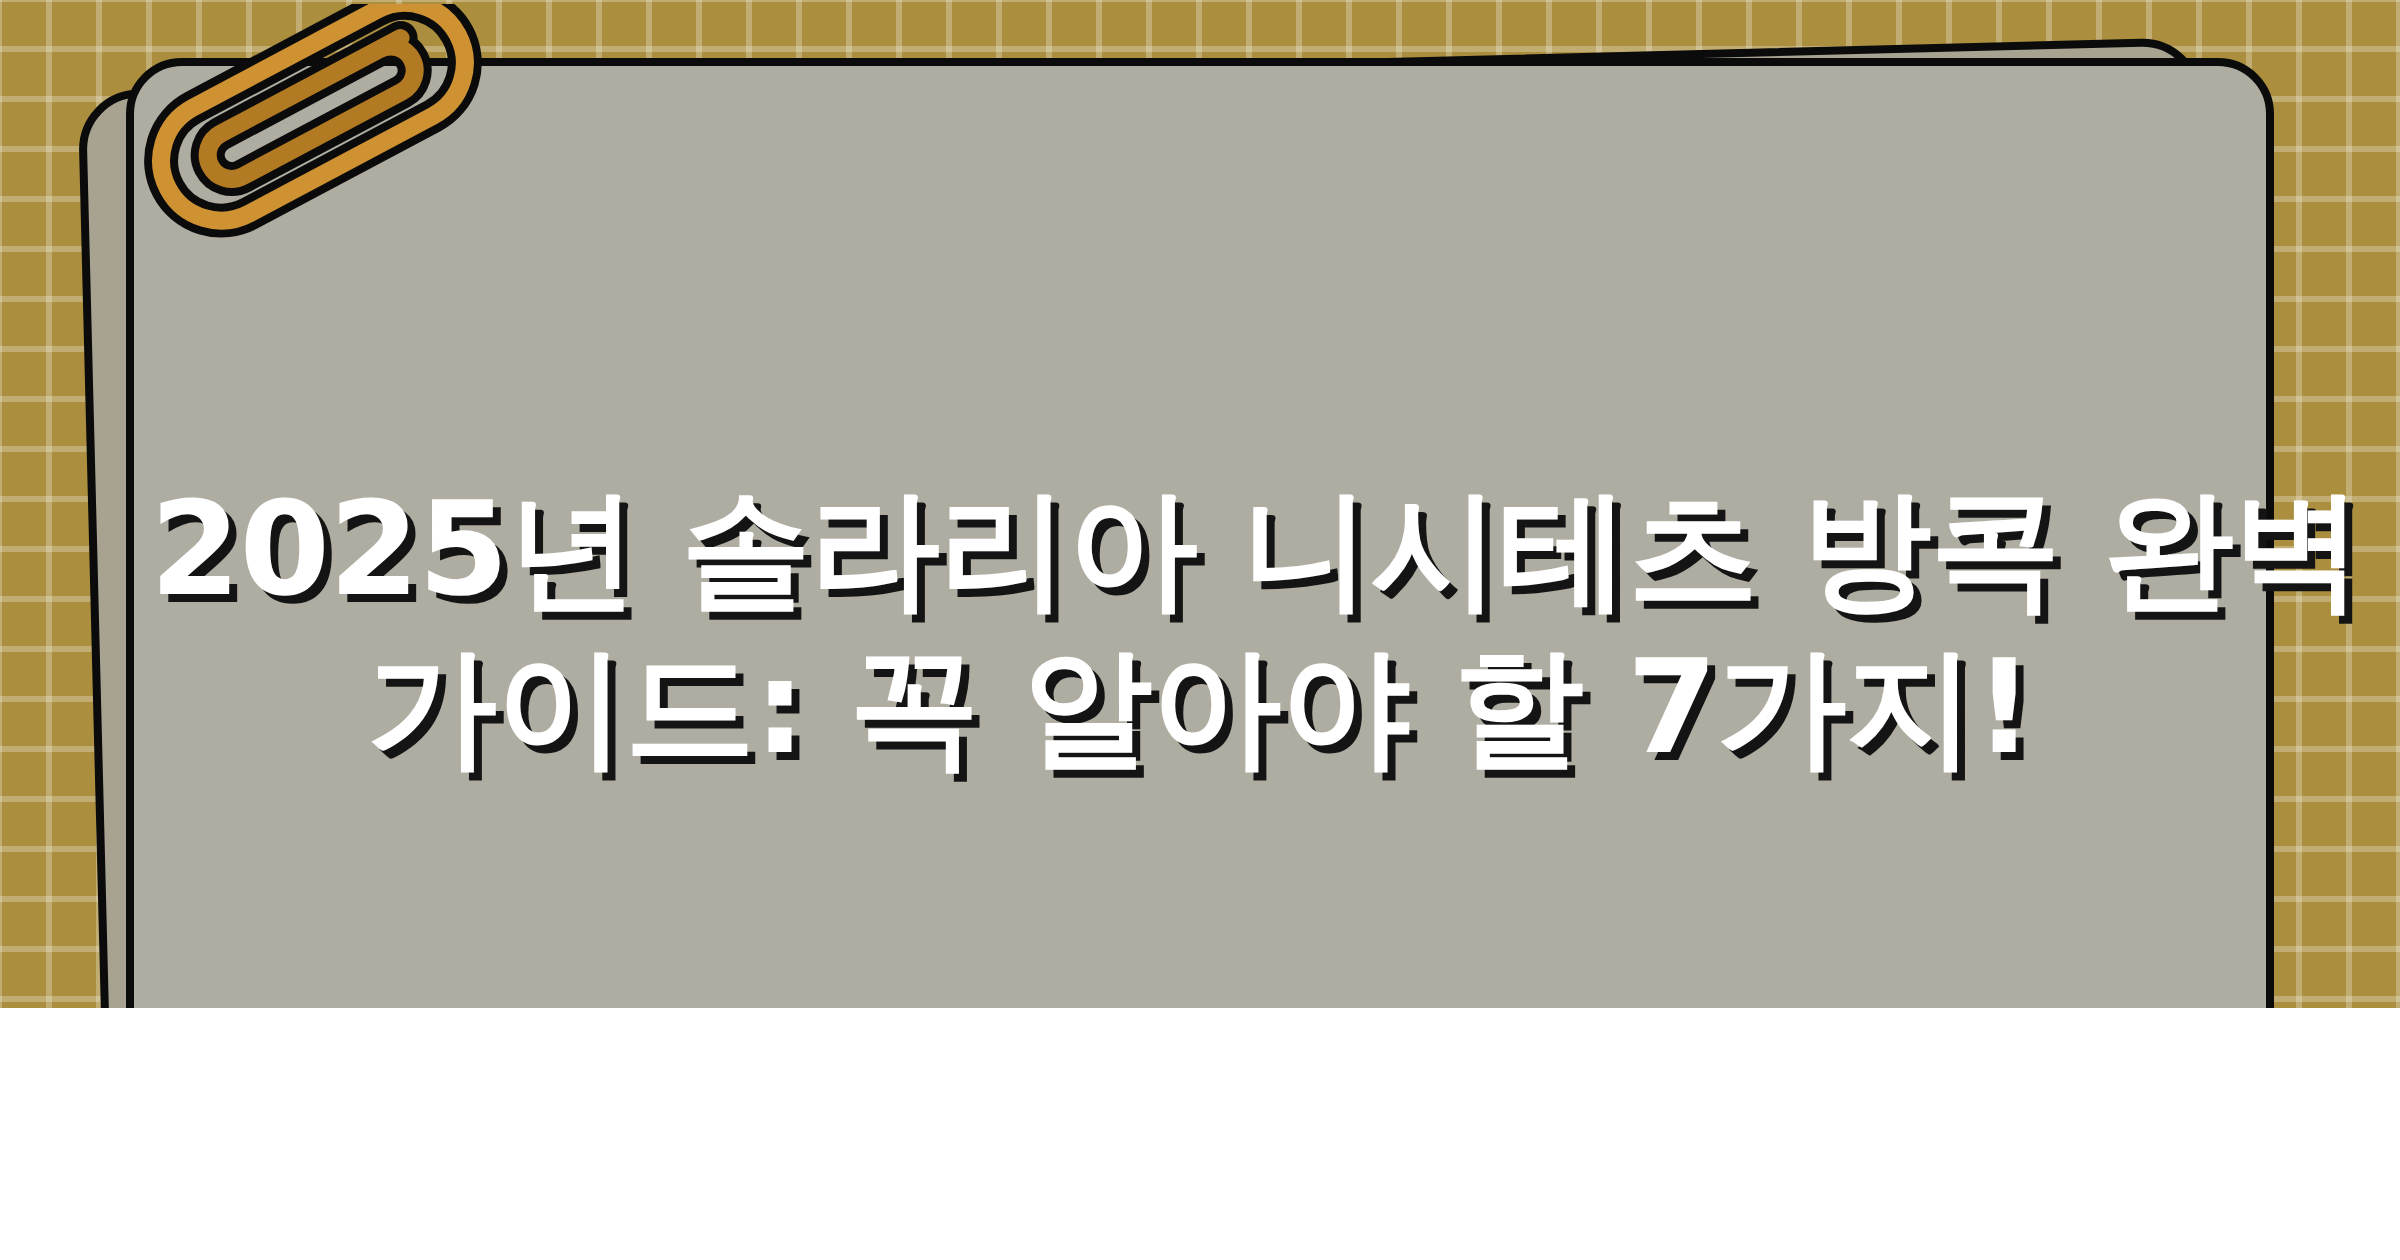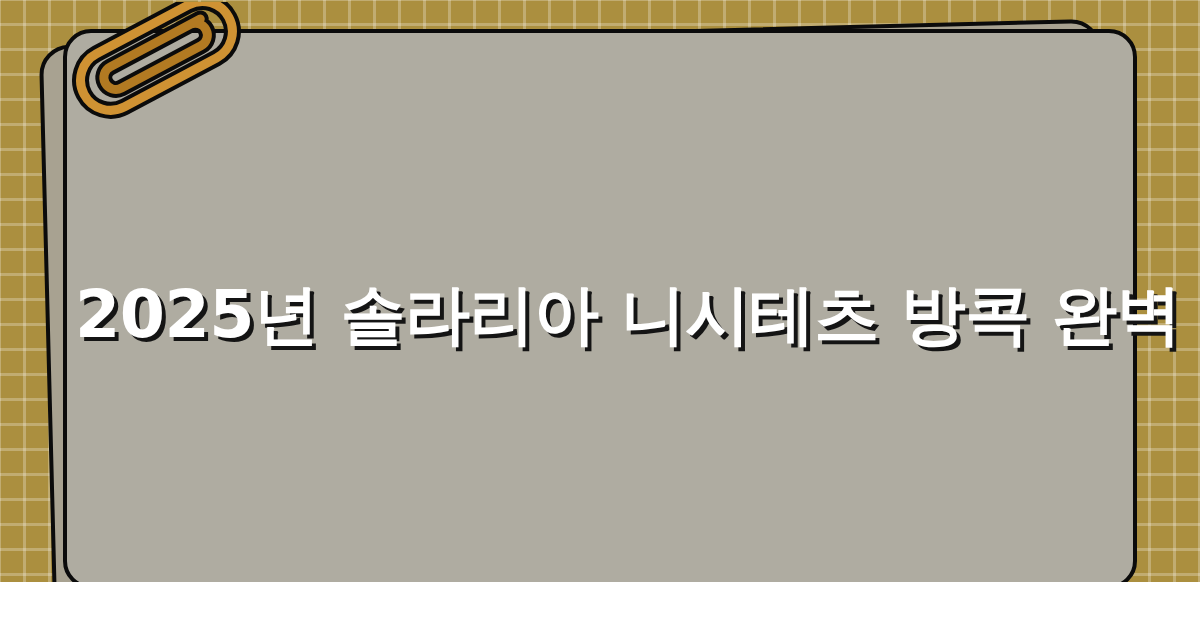--- a/index.html
+++ b/index.html
@@ -9,21 +9,21 @@
   body {
     width: 1200px;
     height: 630px;
     overflow: hidden;
     font-family: "DejaVu Sans", "Liberation Sans", sans-serif;
   }
 
   #canvas {
     position: relative;
     width: 1200px;
-    height: 582px;
+    height: 504px;
     overflow: hidden;
     background-color: #ab8f3f;
     background-image:
       linear-gradient(to right, rgba(255,255,255,0.26) 0px, rgba(255,255,255,0.26) 3px, rgba(255,255,255,0) 3px, rgba(255,255,255,0) 25px),
       linear-gradient(to bottom, rgba(255,255,255,0.26) 0px, rgba(255,255,255,0.26) 3px, rgba(255,255,255,0) 3px, rgba(255,255,255,0) 25px);
     background-size: 25px 25px, 25px 25px;
     background-position: -2px -2px, -2px -2px;
   }
 
   
@@ -113,16 +113,17 @@
 
         <path d="M 158 42 L 56 42 A 12 12 0 0 0 56 66 L 146 66 A 12 12 0 0 0 146 42" fill="none" stroke="#0b0b0b" stroke-width="17" stroke-linecap="round"></path>
         <path d="M 158 42 L 56 42 A 12 12 0 0 0 56 66 L 146 66 A 12 12 0 0 0 146 42" fill="none" stroke="#b27a22" stroke-width="9" stroke-linecap="round"></path>
       </g>
     </svg>
   </div>
 
   <div class="title-wrap">
     <h1 class="title">
       <span class="ln">2025년 솔라리아 니시테츠 방콕 완벽</span>
+      <span class="ln">가이드: 꼭 알아야 할 7가지!</span>
     </h1>
   </div>
 
 </div>
 
 </body></html>

